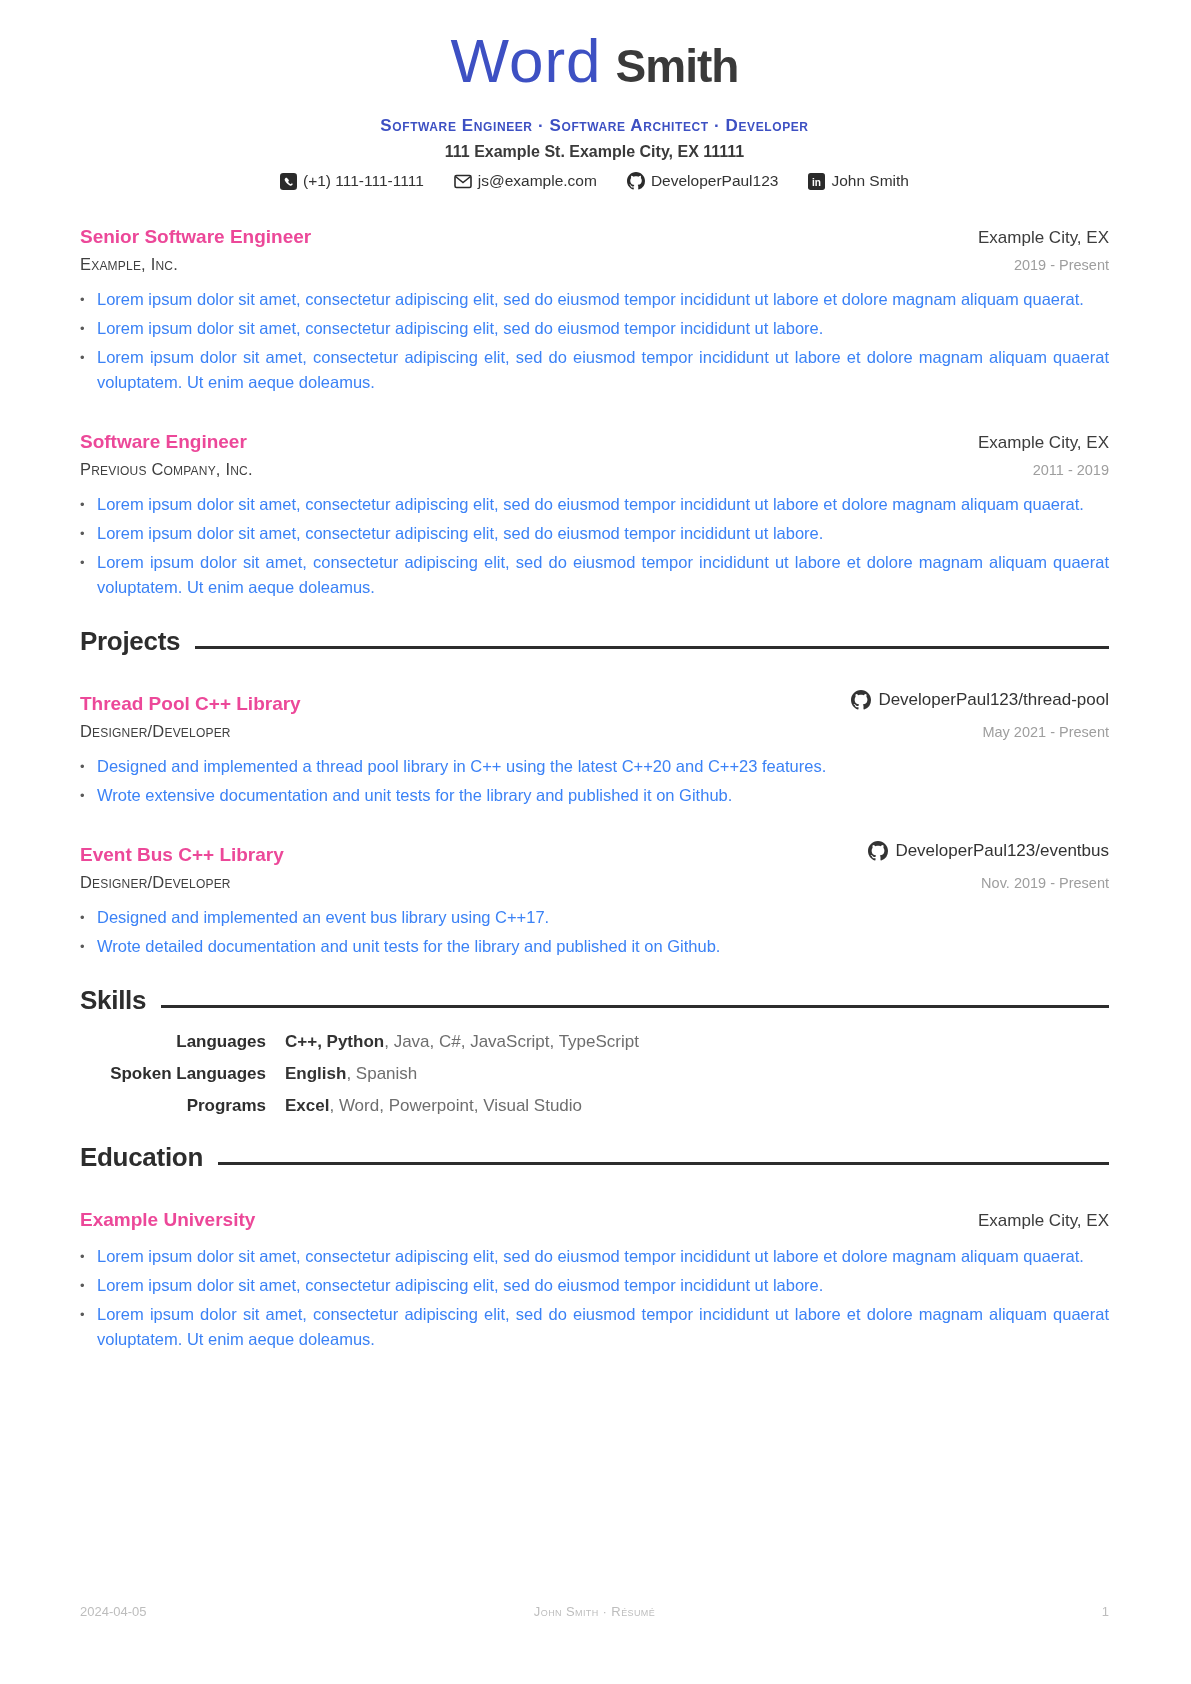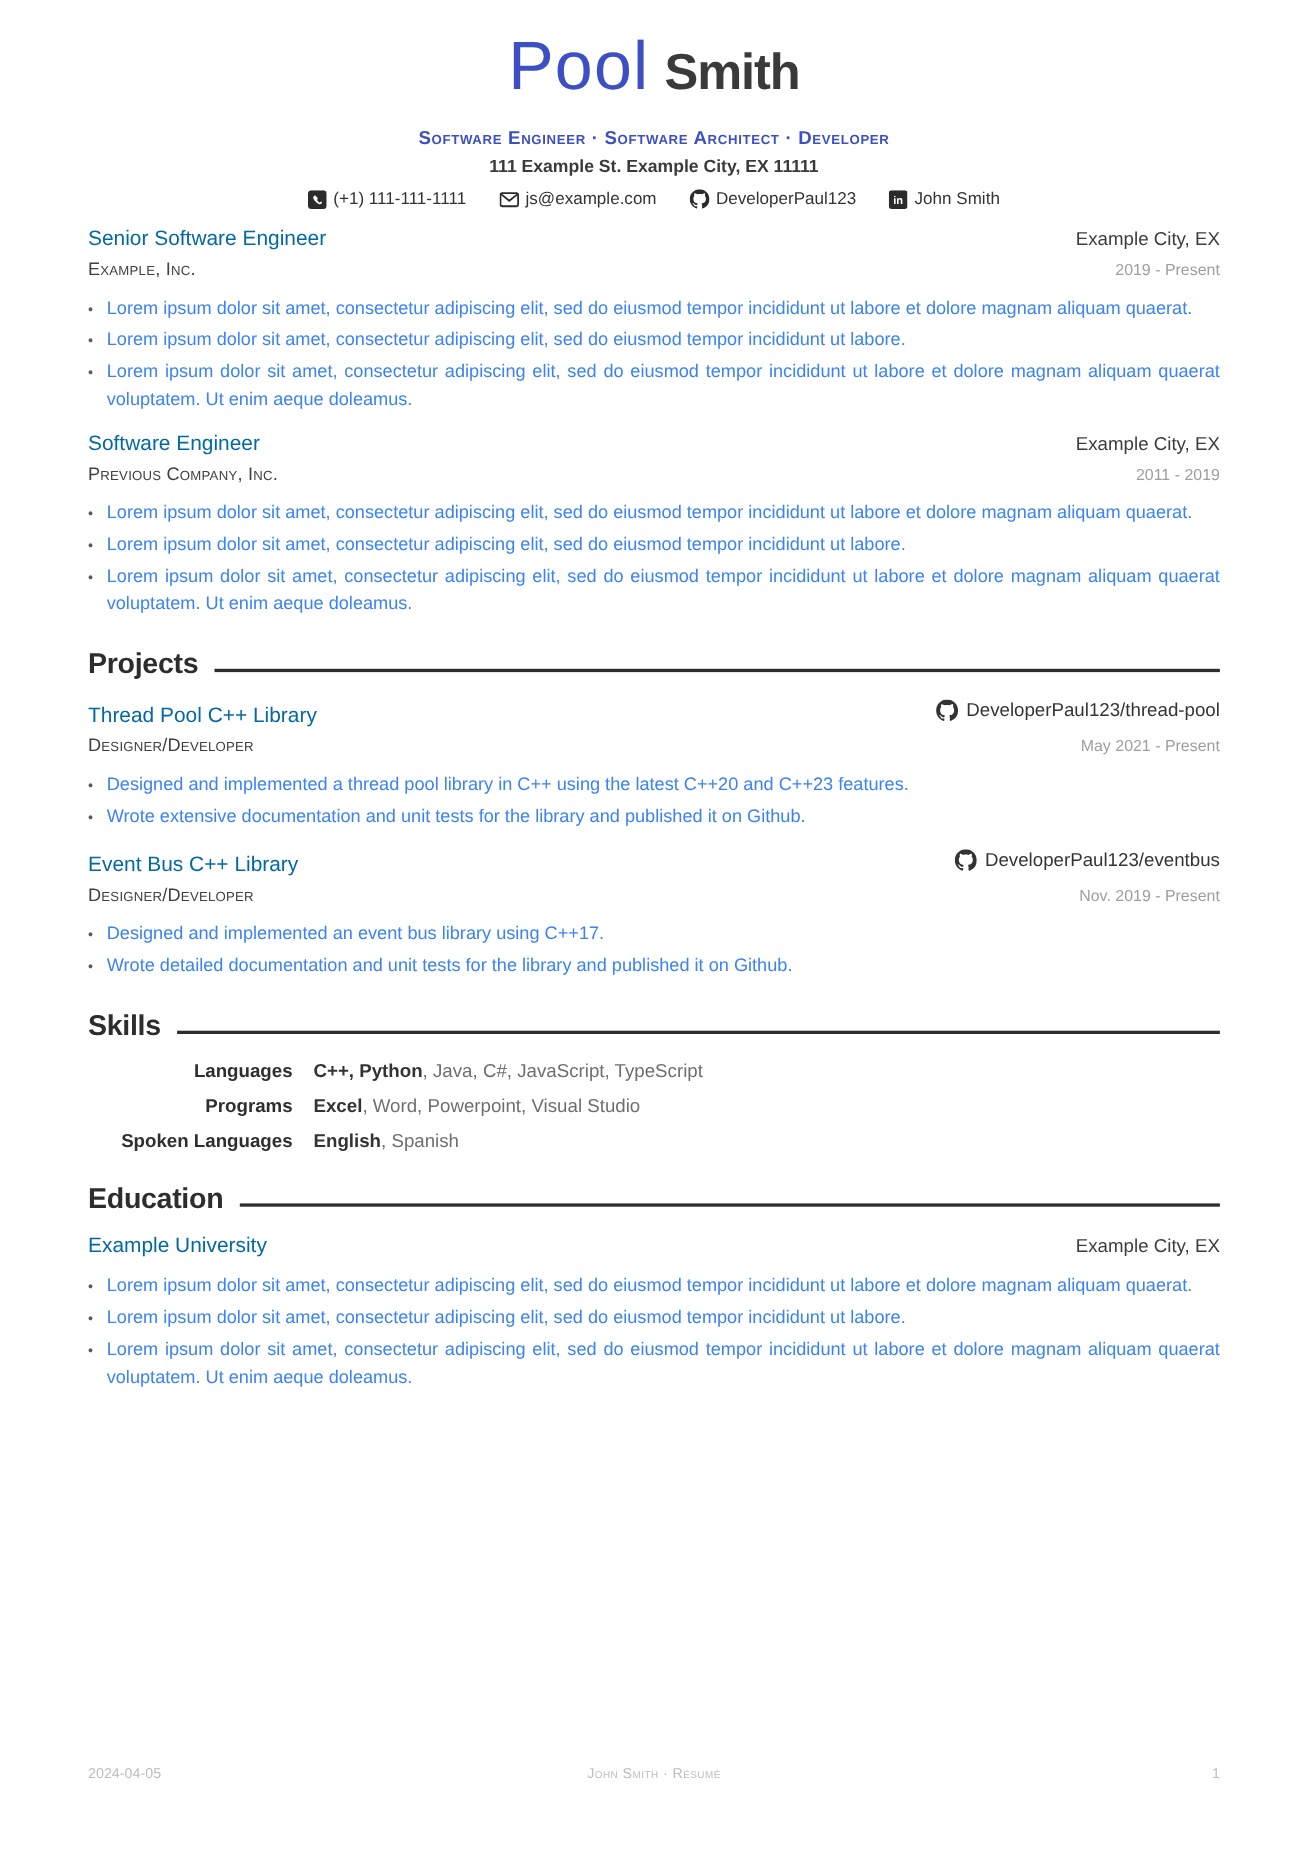--- a/index.html
+++ b/index.html
@@ -30,21 +30,21 @@
   .contact-item { display: flex; align-items: center; gap: 6px; }
   .contact-item svg { display: block; }
 
   
   .section-head { display: flex; align-items: center; margin-top: 26px; }
   .section-title { font-size: 26px; font-weight: 800; color: #2d2d2d; letter-spacing: -0.3px; }
   .section-rule { flex: 1; height: 3px; background: #2d2d2d; margin-left: 15px; margin-top: 12px; }
 
   .entry { margin-top: 17px; }
   .entry-head { display: flex; justify-content: space-between; align-items: baseline; }
-  .entry-title { font-size: 19px; font-weight: 400; color: #0369a1; }
+  .entry-title { font-size: 19px; font-weight: 700; color: #ec4899; margin-top: 19px; }
   .entry-loc { font-size: 17px; color: #3c3c3c; }
   .entry-sub-row { display: flex; justify-content: space-between; align-items: baseline; margin-top: 7px; }
   .entry-subtitle { font-variant: small-caps; font-size: 16.5px; color: #3f3f3f; letter-spacing: 0.2px; }
   .entry-date { font-size: 14.5px; color: #9e9e9e; }
   .repo-link { display: flex; align-items: center; gap: 7px; font-size: 17px; color: #333333; }
   .repo-link svg { display: block; }
 
   .bullets { margin-top: 13px; }
   .bullet { display: flex; margin-bottom: 4px; }
   .bullet-marker { width: 17px; flex: 0 0 17px; color: #5a5a5a; font-size: 13px; line-height: 25px; }
@@ -68,21 +68,21 @@
   .footer-right { position: absolute; right: 0; }
 
   .icon-dark { fill: #2b2b2b; }
 </style>
 </head>
 <body>
 
 <div class="page">
 
   <div class="name-line">
-    <span class="name-first">Pool</span><span class="name-last">Smith</span>
+    <span class="name-first">Word</span><span class="name-last">Smith</span>
   </div>
   <div class="tagline">Software Engineer  ·  Software Architect  ·  Developer</div>
   <div class="address">111 Example St. Example City, EX 11111</div>
 
   <div class="contact-row">
     <span class="contact-item">
       <span>
           <svg width="17" height="17" viewBox="0 0 16 16">
             <rect x="0" y="0" width="16" height="16" rx="3" class="icon-dark"></rect>
             <path d="M11.9 10.1c-.4-.4-1-.4-1.4 0l-.5.5c-.9-.5-1.9-1.5-2.4-2.4l.5-.5c.4-.4.4-1 0-1.4L6.6 4.8c-.4-.4-1-.4-1.4 0l-.4.4c-.5.5-.5 1.3-.1 2 1 1.9 2.6 3.5 4.5 4.5.7.4 1.5.4 2-.1l.4-.4c.4-.4.4-1 0-1.4l-1.7-1.7z" fill="#ffffff"></path>
@@ -234,26 +234,26 @@
     <span class="section-title">Skills</span>
     <span class="section-rule"></span>
   </div>
 
   <div class="skills-table">
     <div class="skills-row">
       <span class="skills-label">Languages</span>
       <span class="skills-value"><span class="skills-strong">C++, Python</span><span class="skills-rest">, Java, C#, JavaScript, TypeScript</span></span>
     </div>
     <div class="skills-row">
+      <span class="skills-label">Spoken Languages</span>
+      <span class="skills-value"><span class="skills-strong">English</span><span class="skills-rest">, Spanish</span></span>
+    </div>
+    <div class="skills-row">
       <span class="skills-label">Programs</span>
       <span class="skills-value"><span class="skills-strong">Excel</span><span class="skills-rest">, Word, Powerpoint, Visual Studio</span></span>
-    </div>
-    <div class="skills-row">
-      <span class="skills-label">Spoken Languages</span>
-      <span class="skills-value"><span class="skills-strong">English</span><span class="skills-rest">, Spanish</span></span>
     </div>
   </div>
 
   <div class="section-head">
     <span class="section-title">Education</span>
     <span class="section-rule"></span>
   </div>
 
   <div class="entry">
     <div class="entry-head">

